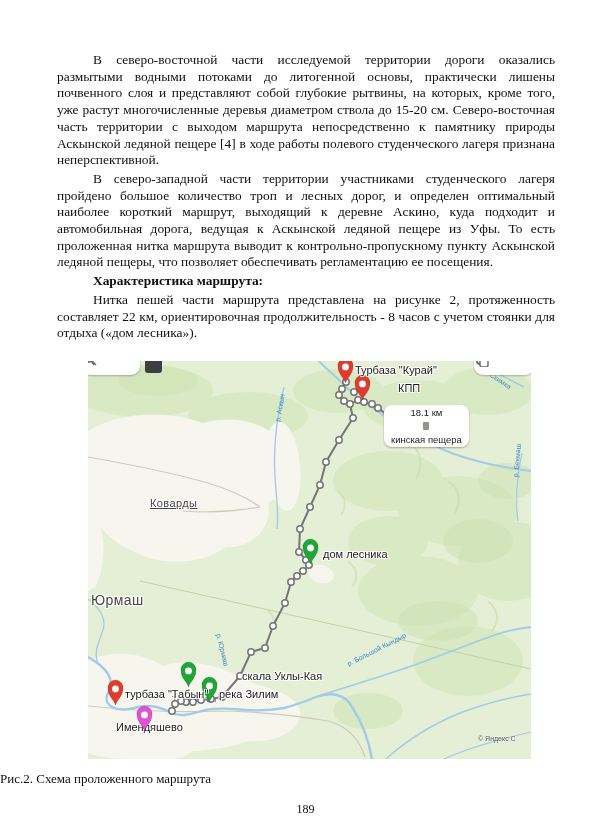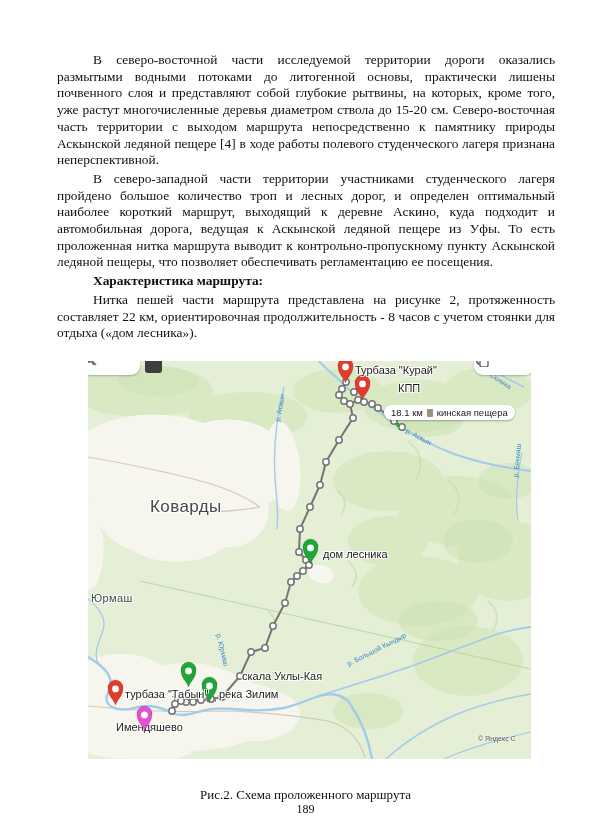--- a/index.html
+++ b/index.html
@@ -2,39 +2,39 @@
 <html><head>
 <meta charset="utf-8">
 <style>
   html,body{margin:0;padding:0;background:#888;}
   .page{position:relative;width:611px;height:840px;background:#ffffff;overflow:hidden;
         font-family:"Liberation Serif",serif;}
   .text-block{position:absolute;left:55px;top:50px;width:502px;}
   .text-block p{margin:2px;font-size:13.4px;line-height:16.7px;text-align:justify;
                 text-indent:36px;color:#101010;}
   .text-block p.heading{font-weight:bold;}
-  .fig-caption{position:absolute;left:0;top:771px;width:611px;text-align:center;
-               font-size:13px;color:#101010;margin-top:16px;}
+  .fig-caption{position:absolute;left:0;top:771px;width:611px;
+               font-size:13px;color:#101010;}
   .page-number{position:absolute;left:0;top:802px;width:611px;text-align:center;
                font-size:12px;color:#101010;}
 
   
   .map{position:absolute;left:88px;top:361px;width:443px;height:398px;overflow:hidden;
        background:#e4efd6;font-family:"Liberation Sans",sans-serif;}
   .map svg{position:absolute;left:0;top:0;}
   .overlay{position:absolute;left:0;top:0;width:100%;height:100%;}
   .map-label{position:absolute;white-space:nowrap;color:#1c1c1c;
              text-shadow:-1px -1px 0 #fff,1px -1px 0 #fff,-1px 1px 0 #fff,1px 1px 0 #fff,0 0 2px #fff;}
   .village{color:#474747;letter-spacing:.4px;}
   .river{color:#4189c7;text-shadow:none;font-size:7px;transform-origin:0 0;}
   .pin{position:absolute;width:19px;height:27px;}
   .pin-label{font-size:11px;}
   .bubble{position:absolute;left:296px;top:44px;display:flex;align-items:center;gap:4px;
           background:#fff;border-radius:8px;padding:2px 7px;font-size:9.5px;color:#222;
-          box-shadow:0 1px 2px rgba(0,0,0,.3);white-space:nowrap;}
+          box-shadow:0 1px 2px rgba(0,0,0,.3);white-space:nowrap;flex-direction:column;}
   .bubble-icon{display:inline-block;width:6px;height:8px;background:#9a9081;border-radius:1px;}
   .ctrl-pill{position:absolute;background:#fff;border-radius:9px;box-shadow:0 1px 2px rgba(0,0,0,.25);
              display:flex;align-items:flex-end;justify-content:space-around;}
   .ctrl-left{left:-6px;top:-10px;width:58px;height:24px;}
   .ctrl-right{left:386px;top:-10px;width:60px;height:24px;}
   .ctrl-dark{position:absolute;left:57px;top:-7px;width:17px;height:19px;background:#3e3e3e;border-radius:3px;}
   .copyright{position:absolute;left:390px;top:374px;font-size:7px;color:#555;
              text-shadow:0 0 2px #fff,0 0 2px #fff;}
 </style>
 </head>
@@ -104,22 +104,22 @@
         <path stroke-width="1.2" d="M434,92 C429,115 427,138 430,160"></path>
         <path stroke-width="1.3" d="M0,238 C12,248 20,258 14,272 C9,285 6,294 10,302"></path>
         <path stroke-width="2.4" d="M0,296 C18,306 28,318 20,332 C14,344 28,352 46,347 C62,342 74,347 84,352 C96,357 108,351 118,349 C130,346 145,348 158,349 C172,350 185,349 196,347 C208,344 218,340 228,336 C244,330 258,334 264,346 C272,358 280,375 284,398"></path>
         <path stroke-width="1.8" d="M228,336 C255,327 285,318 315,308 C345,298 380,283 410,273 C422,269 434,267 443,266"></path>
         <path stroke-width="1.5" d="M298,398 C318,380 345,363 372,352 C398,342 424,336 443,333"></path>
         <path stroke-width="1.2" d="M356,398 C380,387 412,378 443,371"></path>
       </g>
     </svg>
 
     <div class="overlay" id="geo-labels">
-        <div class="map-label village" style="left: 62px; top: 136px; font-size: 17px;">Коварды</div>
-        <div class="map-label village" style="left: 3px; top: 231px; font-size: 11px;">Юрмаш</div>
+        <div class="map-label village" style="left: 62px; top: 136px; font-size: 11px; text-decoration: underline;">Коварды</div>
+        <div class="map-label village" style="left: 3px; top: 231px; font-size: 14px;">Юрмаш</div>
         <div class="map-label village" style="left: 84px; top: 333px; font-size: 9px;">Таш-Асты</div>
         <div class="map-label river" style="left: 398px; top: 6px; transform: rotate(33deg);">р. Скимка</div>
         <div class="map-label river" style="left: 186px; top: 60px; transform: rotate(-80deg);">р. Аскын</div>
         <div class="map-label river" style="left: 320px; top: 66px; transform: rotate(28deg);">р. Аскын</div>
         <div class="map-label river" style="left: 258px; top: 300px; transform: rotate(-27deg);">р. Большой Кындыр</div>
         <div class="map-label river" style="left: 134px; top: 272px; transform: rotate(76deg);">р. Юрмаш</div>
         <div class="map-label river" style="left: 424px; top: 116px; transform: rotate(-85deg);">р. Бекмаш</div>
       </div>
 
     <svg width="443" height="398" viewBox="0 0 443 398" id="route-layer">

